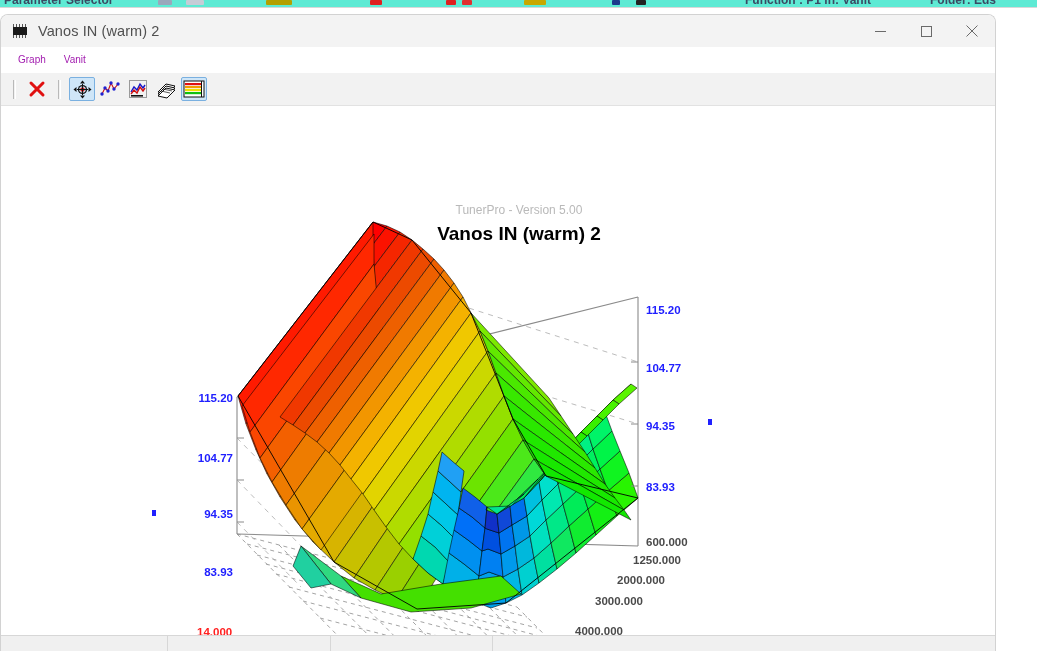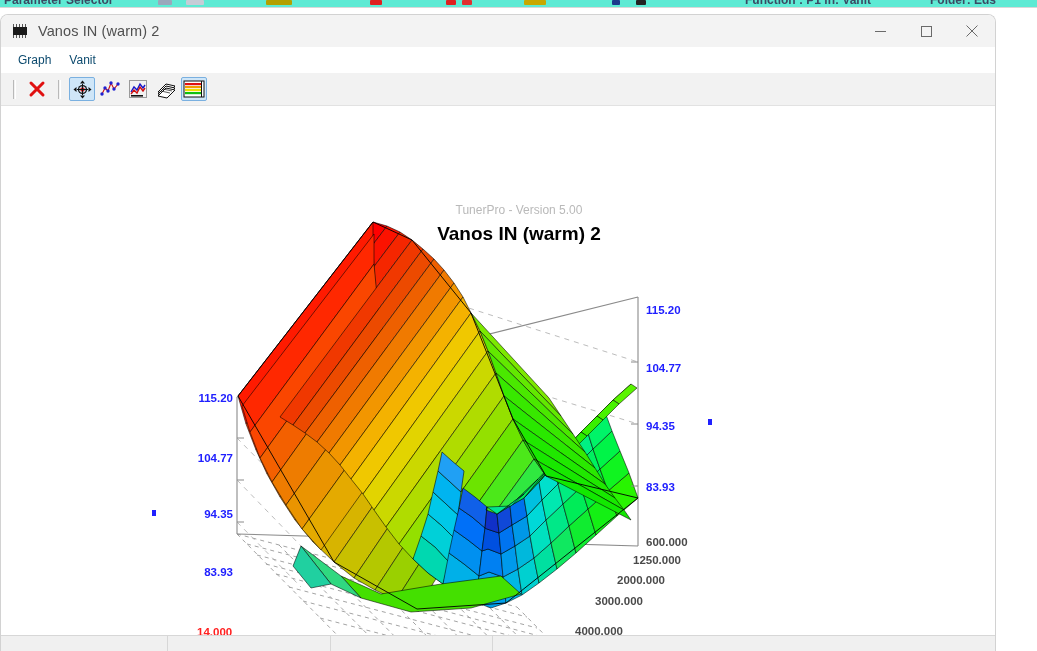--- a/index.html
+++ b/index.html
@@ -111,22 +111,22 @@
   
   #menubar {
     height: 25px;
     background: #ffffff;
     display: flex;
     align-items: center;
     padding-left: 8px;
     border-bottom: 1px solid #ffffff;
   }
   .menu-item {
-    font-size: 12px;
-    color: #0c4a6e;
+    font-size: 10px;
+    color: #a21caf;
     padding: 2px 9px;
     white-space: nowrap;
   }
 
   
   #toolbar {
     height: 32px;
     background: #f2f2f2;
     border-bottom: 1px solid #e2e2e2;
     display: flex;

